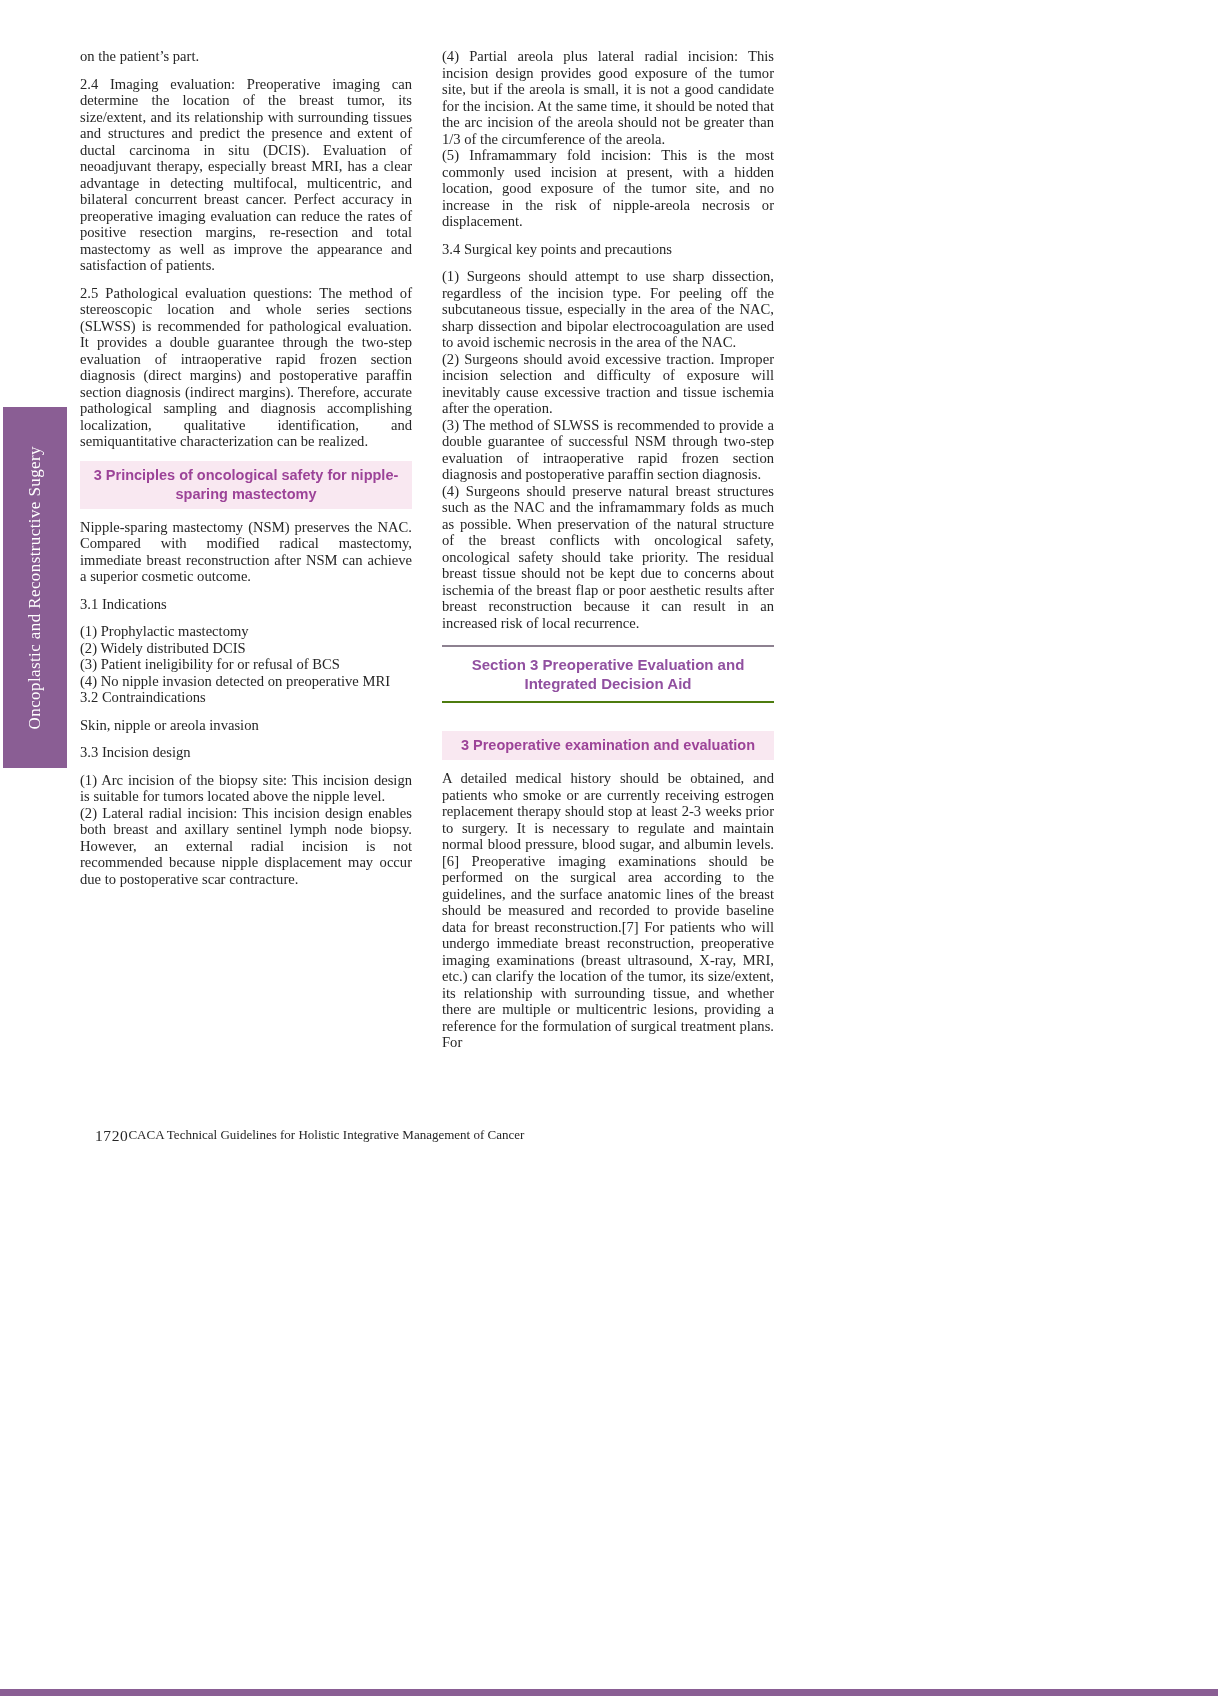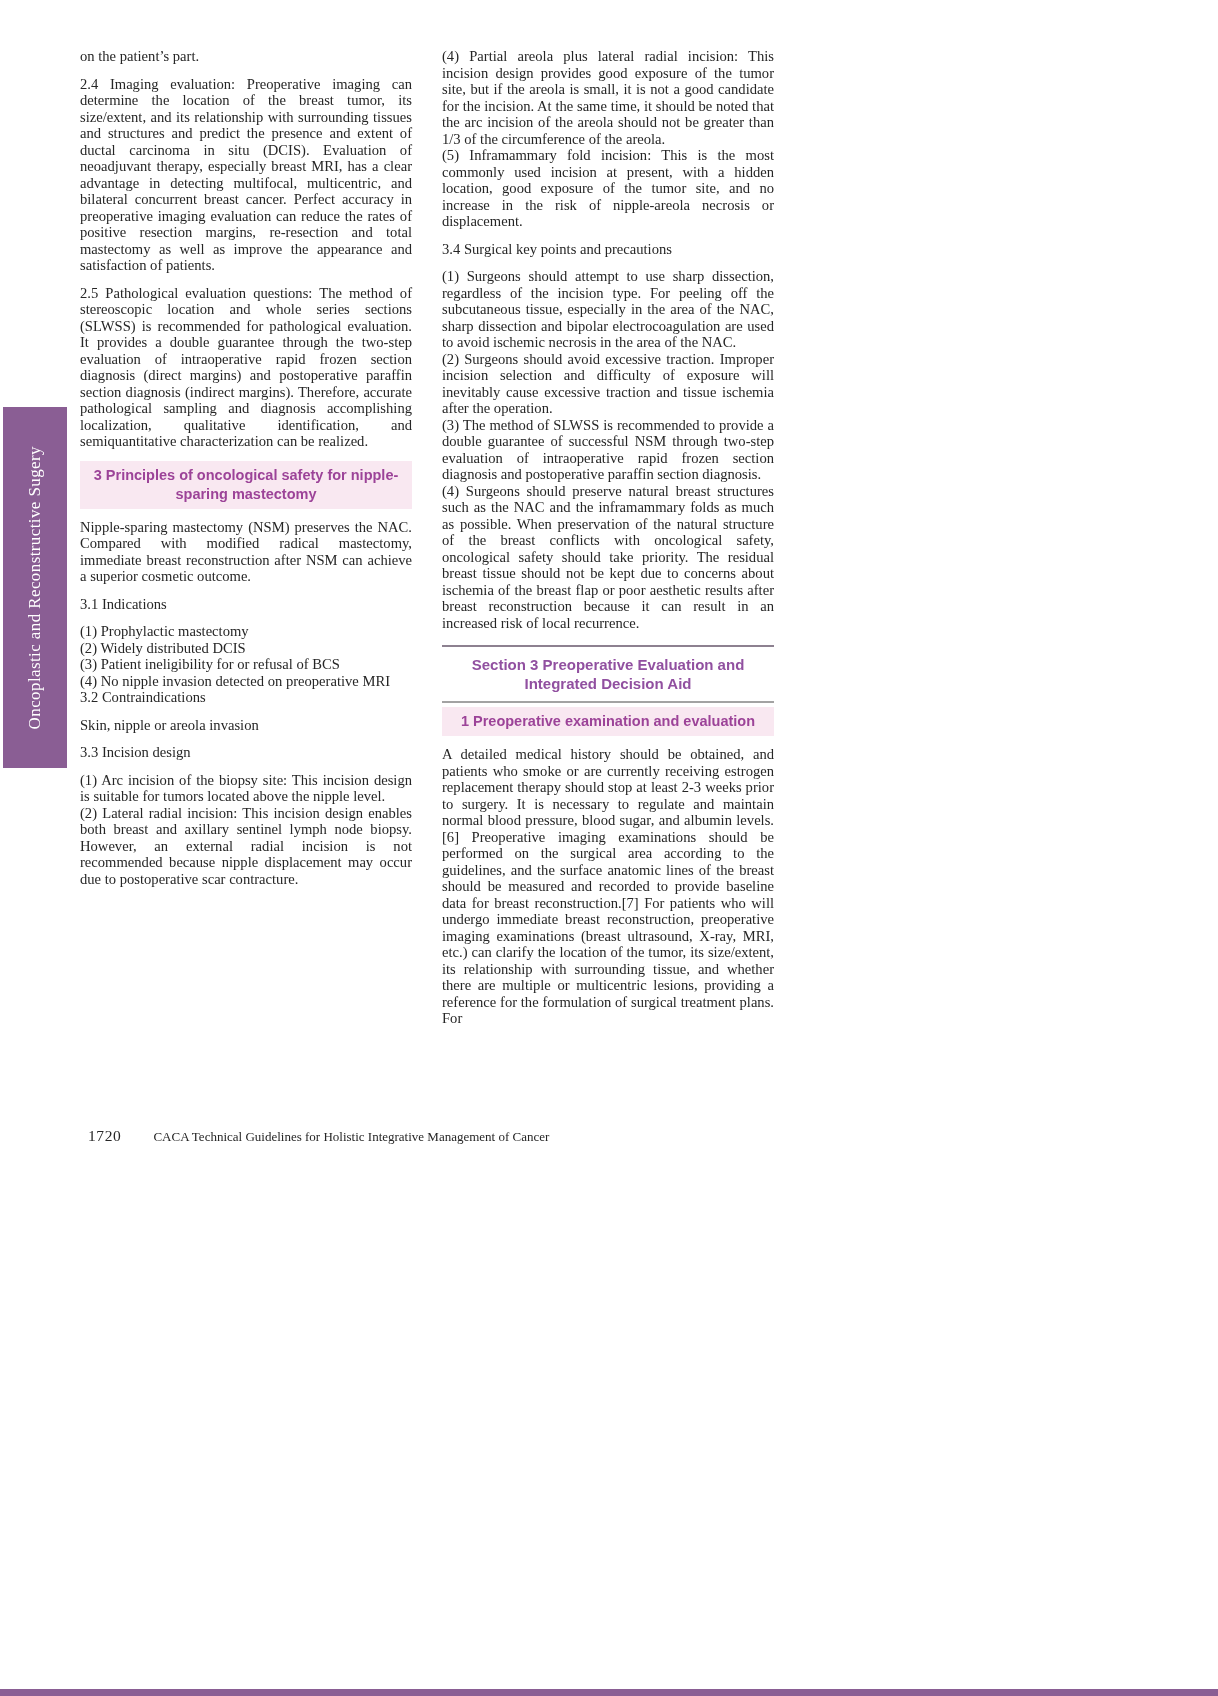--- a/index.html
+++ b/index.html
@@ -16,37 +16,37 @@
   .col p{margin:0 0 11px 0;}
   .col p.item{margin:0;}
   .col p.last-item{margin:0 0 11px 0;}
   .pink-head{
     background:#f9e8f1;color:#9c4398;
     font-family:"Liberation Sans", sans-serif;font-weight:bold;
     font-size:14.5px;line-height:19px;text-align:center;
     padding:5px 12px;margin:2px 0 10px 0;
   }
   .divider-block{
-    border-top:2px solid #8d8190;border-bottom:2px solid #a3a3a3;
+    border-top:2px solid #8d8190;border-bottom:2px solid #4d7c0f;
     color:#9150a0;font-family:"Liberation Sans", sans-serif;font-weight:bold;
     font-size:15px;line-height:19px;text-align:center;
-    padding:8px 4px;margin:14px 0 4px 0;
+    padding:8px 4px;margin:14px 0 28px 0;
   }
   .sidebar{
     position:absolute;left:3px;top:407px;width:64px;height:361px;
     background:#8a5e94;display:flex;align-items:center;justify-content:center;
   }
   .sidebar-label{
     writing-mode:vertical-rl;transform:rotate(180deg);
     color:#ffffff;font-family:"Liberation Serif", serif;
     font-size:17px;letter-spacing:0.4px;white-space:nowrap;
   }
   .footer{
-    position:absolute;left:88px;top:1127px;
-    display:flex;align-items:flex-end;gap:32px;
+    position:absolute;left:95px;top:1127px;
+    display:flex;align-items:flex-start;
   }
   .page-number{font-size:15.5px;letter-spacing:0.6px;color:#262626;}
   .running-title{font-size:13px;color:#262626;}
   .bottom-bar{
     position:absolute;left:0;bottom:0;width:1218px;height:7px;background:#8a5e94;
   }
 </style>
 </head>
 <body>
 
@@ -76,21 +76,21 @@
 
   <div class="col col-right">
     <p class="item">(4) Partial areola plus lateral radial incision: This incision design provides good exposure of the tumor site, but if the areola is small, it is not a good candidate for the incision. At the same time, it should be noted that the arc incision of the areola should not be greater than 1/3 of the circumference of the areola.</p>
     <p class="last-item">(5) Inframammary fold incision: This is the most commonly used incision at present, with a hidden location, good exposure of the tumor site, and no increase in the risk of nipple-areola necrosis or displacement.</p>
     <p>3.4 Surgical key points and precautions</p>
     <p class="item">(1) Surgeons should attempt to use sharp dissection, regardless of the incision type. For peeling off the subcutaneous tissue, especially in the area of the NAC, sharp dissection and bipolar electrocoagulation are used to avoid ischemic necrosis in the area of the NAC.</p>
     <p class="item">(2) Surgeons should avoid excessive traction. Improper incision selection and difficulty of exposure will inevitably cause excessive traction and tissue ischemia after the operation.</p>
     <p class="item">(3) The method of SLWSS is recommended to provide a double guarantee of successful NSM through two-step evaluation of intraoperative rapid frozen section diagnosis and postoperative paraffin section diagnosis.</p>
     <p class="item">(4) Surgeons should preserve natural breast structures such as the NAC and the inframammary folds as much as possible. When preservation of the natural structure of the breast conflicts with oncological safety, oncological safety should take priority. The residual breast tissue should not be kept due to concerns about ischemia of the breast flap or poor aesthetic results after breast reconstruction because it can result in an increased risk of local recurrence.</p>
     <div class="divider-block">Section 3 Preoperative Evaluation and Integrated Decision Aid</div>
-    <div class="pink-head">1 Preoperative examination and evaluation</div>
+    <div class="pink-head">3 Preoperative examination and evaluation</div>
     <p>A detailed medical history should be obtained, and patients who smoke or are currently receiving estrogen replacement therapy should stop at least 2-3 weeks prior to surgery. It is necessary to regulate and maintain normal blood pressure, blood sugar, and albumin levels.[6] Preoperative imaging examinations should be performed on the surgical area according to the guidelines, and the surface anatomic lines of the breast should be measured and recorded to provide baseline data for breast reconstruction.[7] For patients who will undergo immediate breast reconstruction, preoperative imaging examinations (breast ultrasound, X-ray, MRI, etc.) can clarify the location of the tumor, its size/extent, its relationship with surrounding tissue, and whether there are multiple or multicentric lesions, providing a reference for the formulation of surgical treatment plans. For</p>
   </div>
 
   <div class="footer">
     <span class="page-number">1720</span>
     <span class="running-title">CACA Technical Guidelines for Holistic Integrative Management of Cancer</span>
   </div>
 
   <div class="bottom-bar"></div>
 

